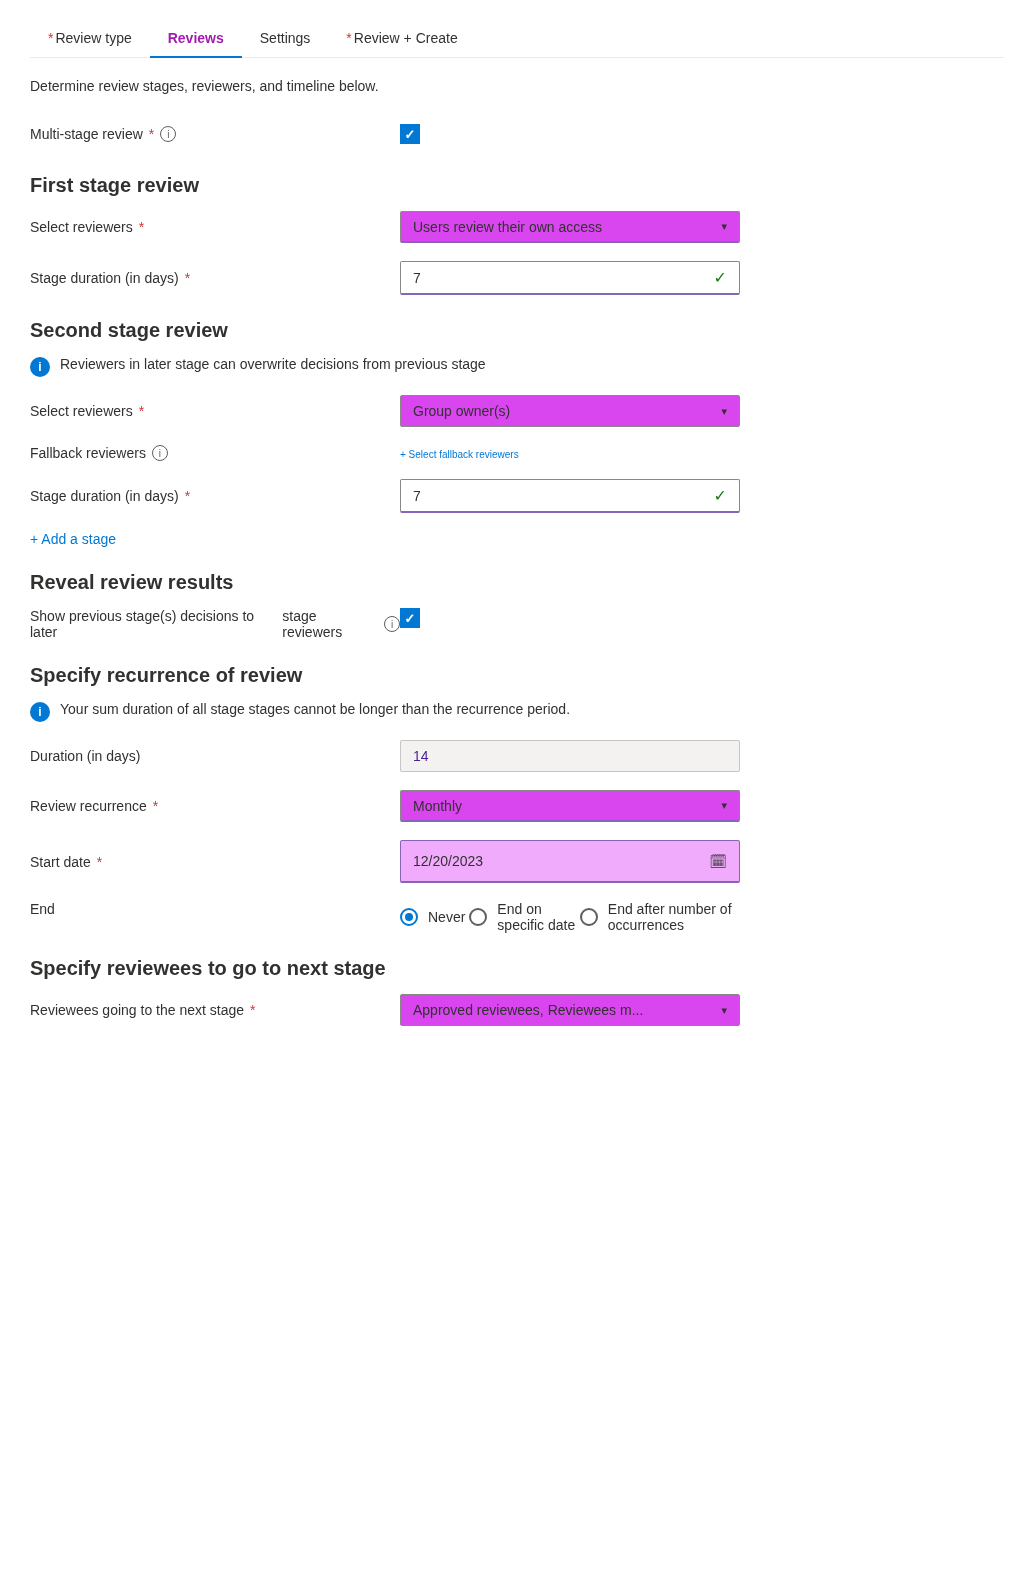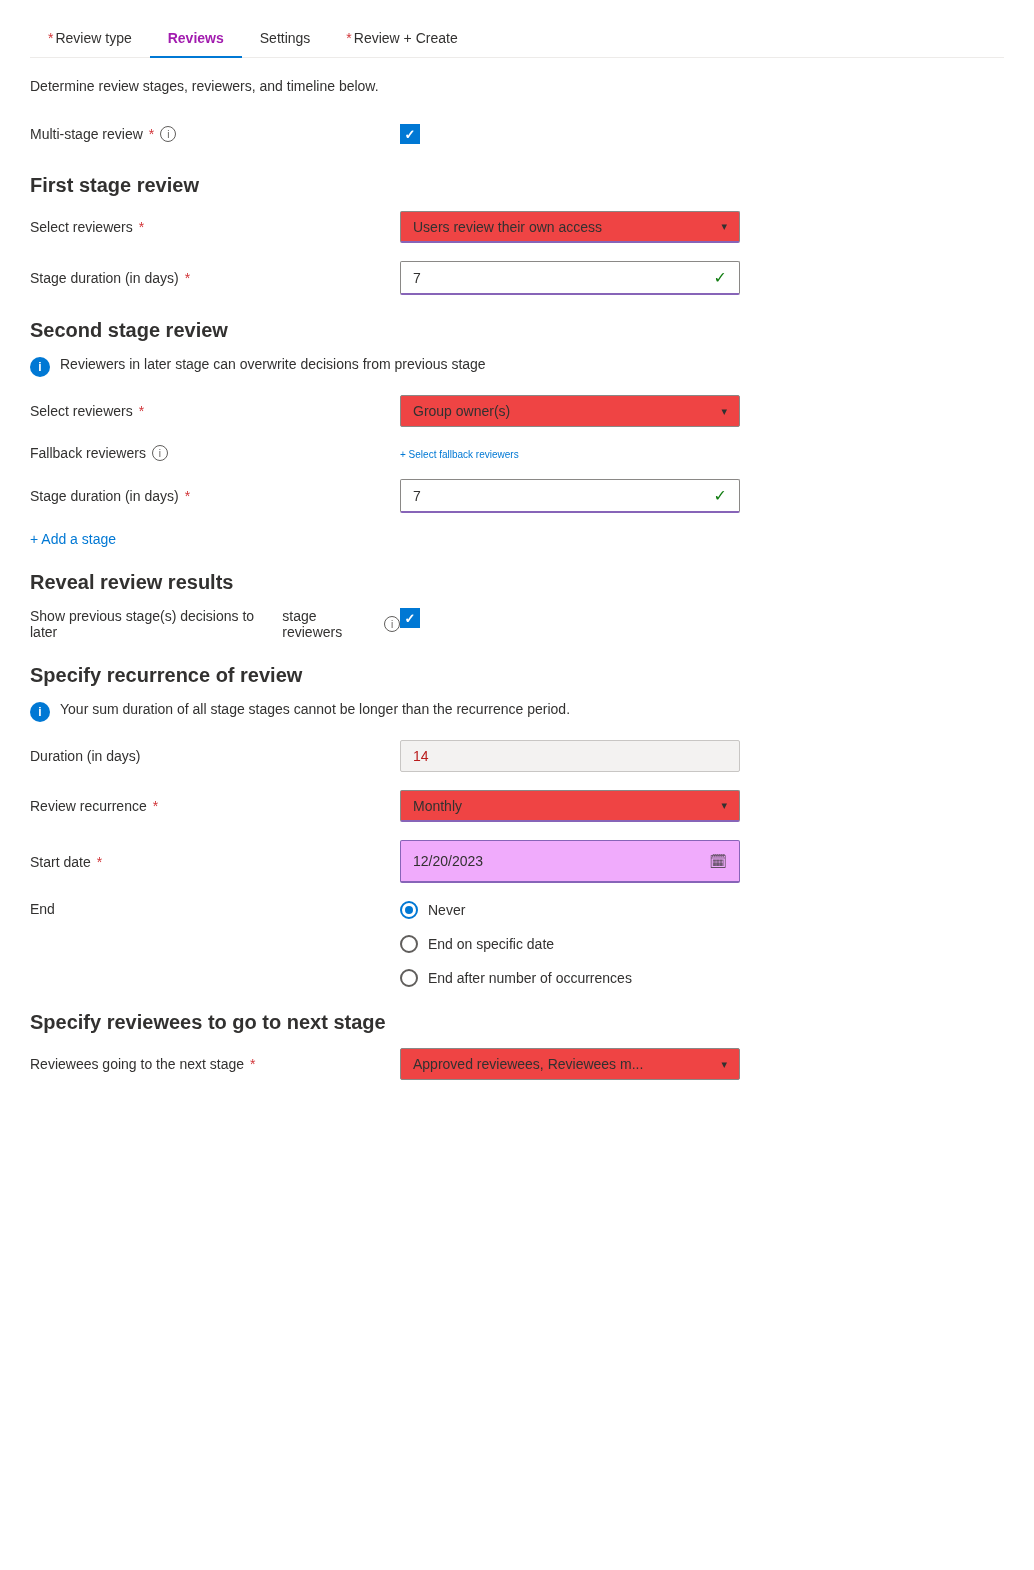--- a/index.html
+++ b/index.html
@@ -120,21 +120,21 @@
     }
 
     
     .select-field {
       width: 100%;
       padding: 6px 12px;
       border: 1px solid #8a8886;
       border-radius: 2px;
       font-size: 14px;
       color: #323130;
-      background: #ef4444;
+      background: #d946ef;
       display: flex;
       align-items: center;
       justify-content: space-between;
       cursor: pointer;
       min-height: 32px;
     }
     .select-field.active-border {
       border-bottom: 2px solid #8764b8;
     }
     .select-field .chevron {
@@ -162,21 +162,21 @@
       font-size: 16px;
     }
 
     
     .input-disabled {
       width: 100%;
       padding: 6px 12px;
       border: 1px solid #c8c6c4;
       border-radius: 2px;
       font-size: 14px;
-      color: #b91c1c;
+      color: #4c1d95;
       background: #f3f2f1;
       min-height: 32px;
       display: flex;
       align-items: center;
     }
 
     
     .link-btn {
       color: #0078d4;
       font-size: 10px;
@@ -207,22 +207,22 @@
       align-items: center;
       justify-content: center;
       font-size: 10px;
       cursor: pointer;
       flex-shrink: 0;
     }
 
     
     .radio-group {
       display: flex;
-      flex-direction: column;
-      gap: 16px;
+      flex-direction: row;
+      gap: 4px;
       justify-content: space-between;
     }
     .radio-item {
       display: flex;
       align-items: center;
       gap: 10px;
       cursor: pointer;
     }
     .radio-outer {
       width: 18px;

